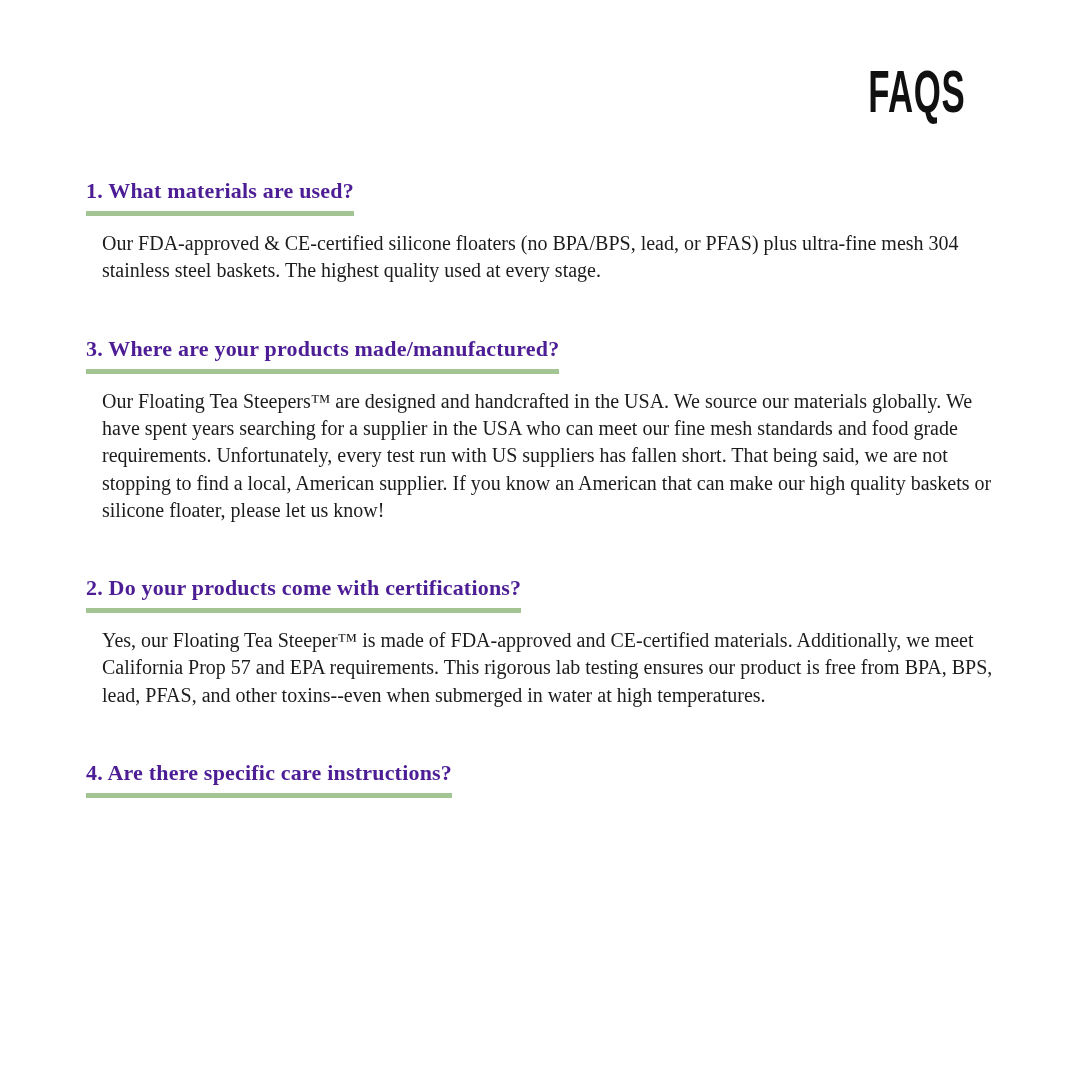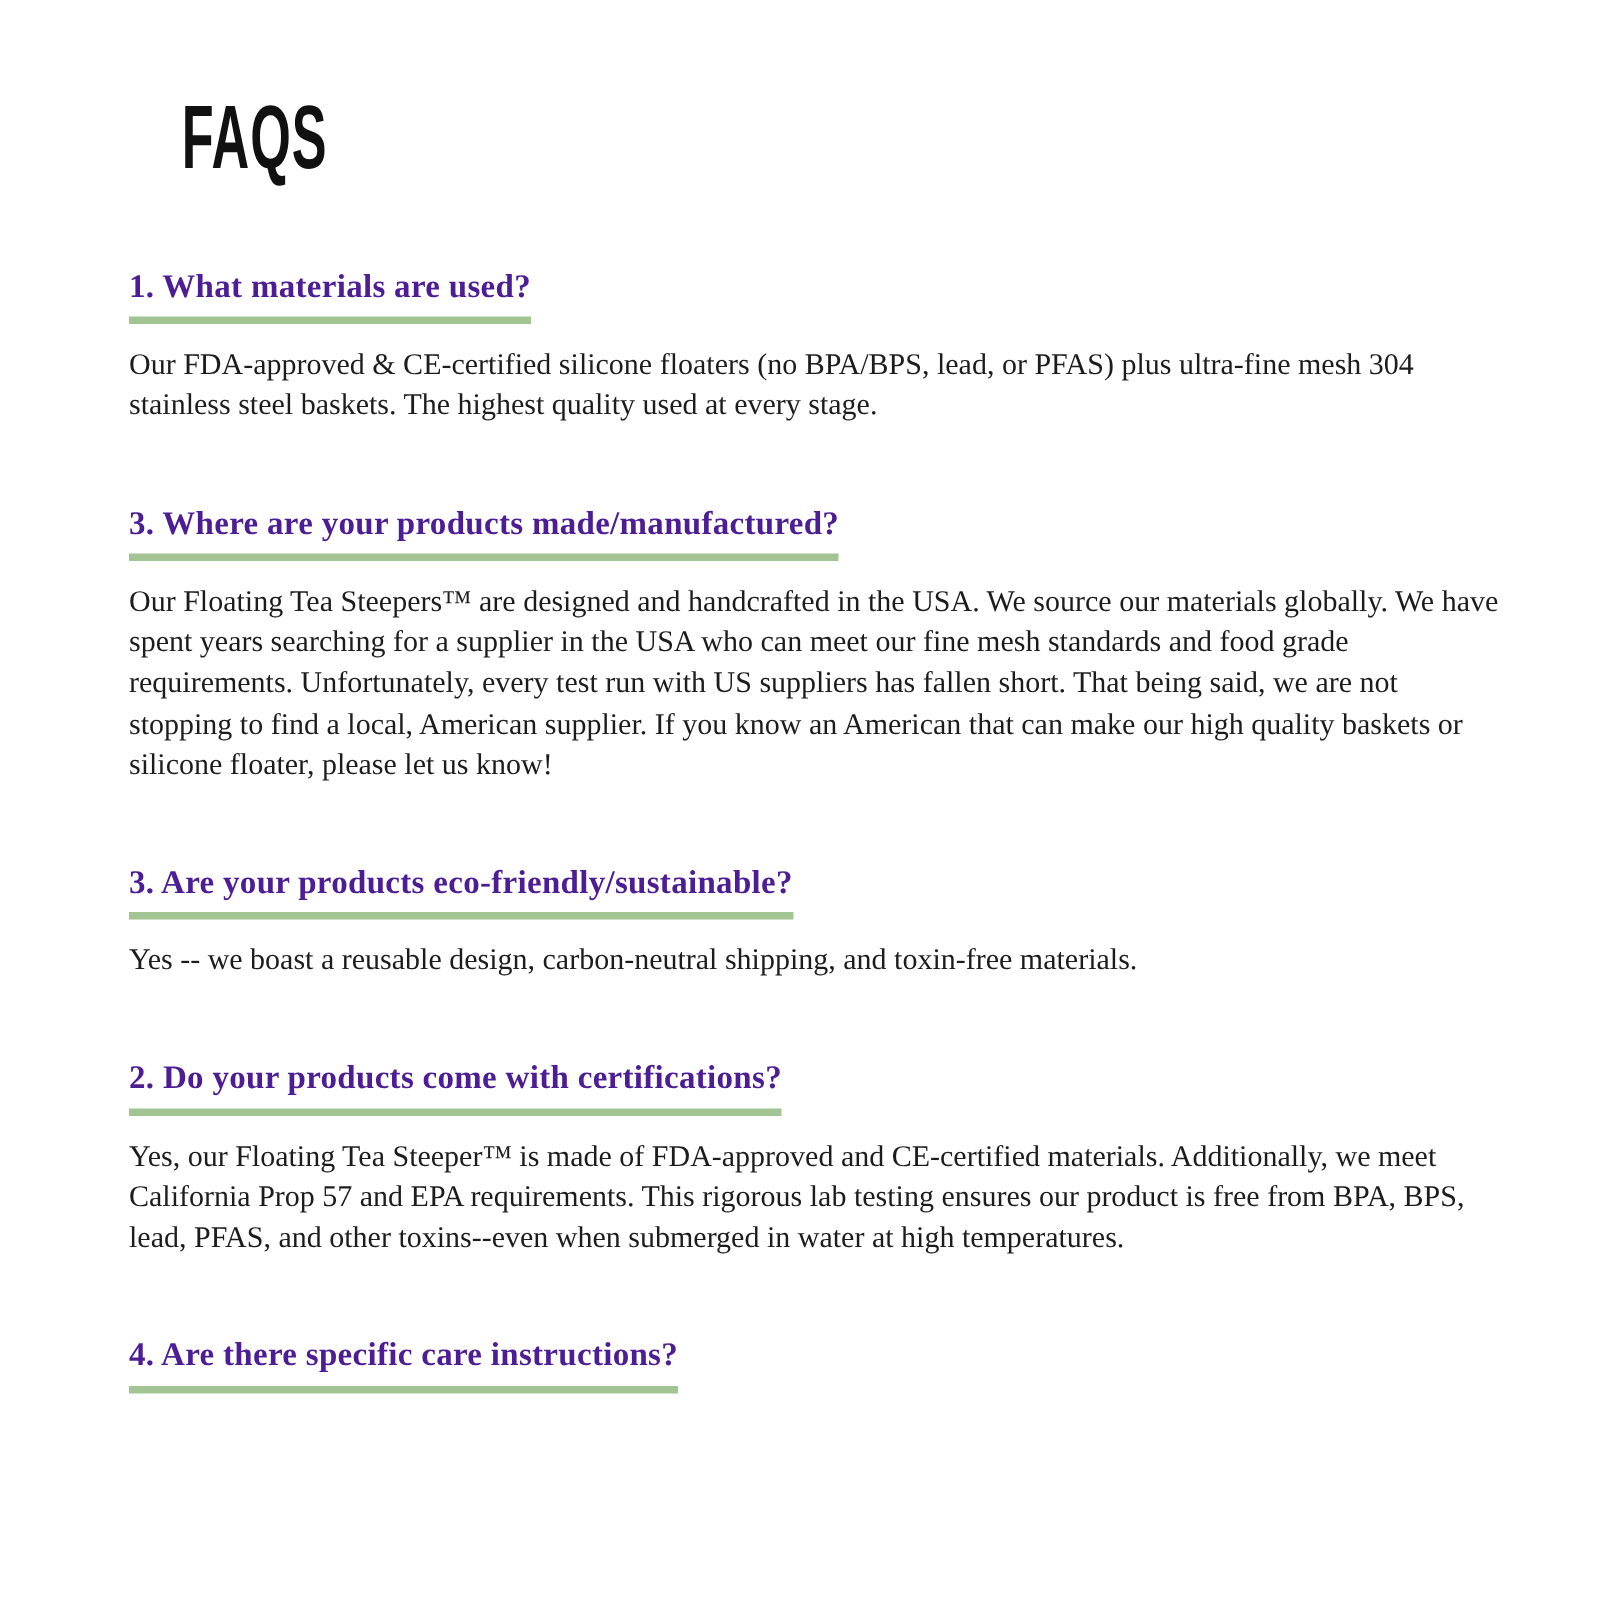--- a/index.html
+++ b/index.html
@@ -10,21 +10,21 @@
     width: 1080px;
     height: 1080px;
     box-sizing: border-box;
     background: var(--bg, #ffffff);
     color: var(--text, #1c1c1c);
     font-family: "Liberation Serif", serif;
     padding: 62px 80px 0 86px;
     overflow: hidden;
   }
   .page-title {
-    text-align: left;
+    text-align: right;
     margin: 0 0 56px 0;
     font-family: "Liberation Sans", sans-serif;
     font-weight: 700;
     font-size: 60px;
     line-height: 1.0;
     color: #111111;
   }
   .page-title .condensed {
     display: inline-block;
     transform: scaleX(0.58);
@@ -40,21 +40,21 @@
     font-family: "Liberation Serif", serif;
     font-weight: 700;
     font-size: 22px;
     line-height: 1.15;
     letter-spacing: 0.2px;
     color: #4c1d95;
     padding-bottom: 8px;
     border-bottom: 5px solid var(--accent, #a3c493);
   }
   .faq-answer {
-    margin: 14px 0 0 0;
+    margin: 14px 0 0 16px;
     font-size: 20px;
     line-height: 1.36;
     max-width: 916px;
     color: #1c1c1c;
   }
 </style>
 </head>
 <body>
 
 <main>
@@ -64,24 +64,20 @@
   <section class="faq-item">
     <h2 class="faq-question">1. What materials are used?</h2>
     <p class="faq-answer">Our FDA-approved &amp; CE-certified silicone floaters (no BPA/BPS, lead, or PFAS) plus ultra-fine mesh 304 stainless steel baskets. The highest quality used at every stage.</p>
   </section>
 
   <section class="faq-item">
     <h2 class="faq-question">3. Where are your products made/manufactured?</h2>
     <p class="faq-answer">Our Floating Tea Steepers™ are designed and handcrafted in the USA. We source our materials globally. We have spent years searching for a supplier in the USA who can meet our fine mesh standards and food grade requirements. Unfortunately, every test run with US suppliers has fallen short. That being said, we are not stopping to find a local, American supplier. If you know an American that can make our high quality baskets or silicone floater, please let us know!</p>
   </section>
 
-  <section class="faq-item">
-    <h2 class="faq-question">3. Are your products eco-friendly/sustainable?</h2>
-    <p class="faq-answer">Yes -- we boast a reusable design, carbon-neutral shipping, and toxin-free materials.</p>
-  </section>
 
   <section class="faq-item">
     <h2 class="faq-question">2. Do your products come with certifications?</h2>
     <p class="faq-answer">Yes, our Floating Tea Steeper™ is made of FDA-approved and CE-certified materials. Additionally, we meet California Prop 57 and EPA requirements. This rigorous lab testing ensures our product is free from BPA, BPS, lead, PFAS, and other toxins--even when submerged in water at high temperatures.</p>
   </section>
 
   <section class="faq-item">
     <h2 class="faq-question">4. Are there specific care instructions?</h2>
   </section>
 

